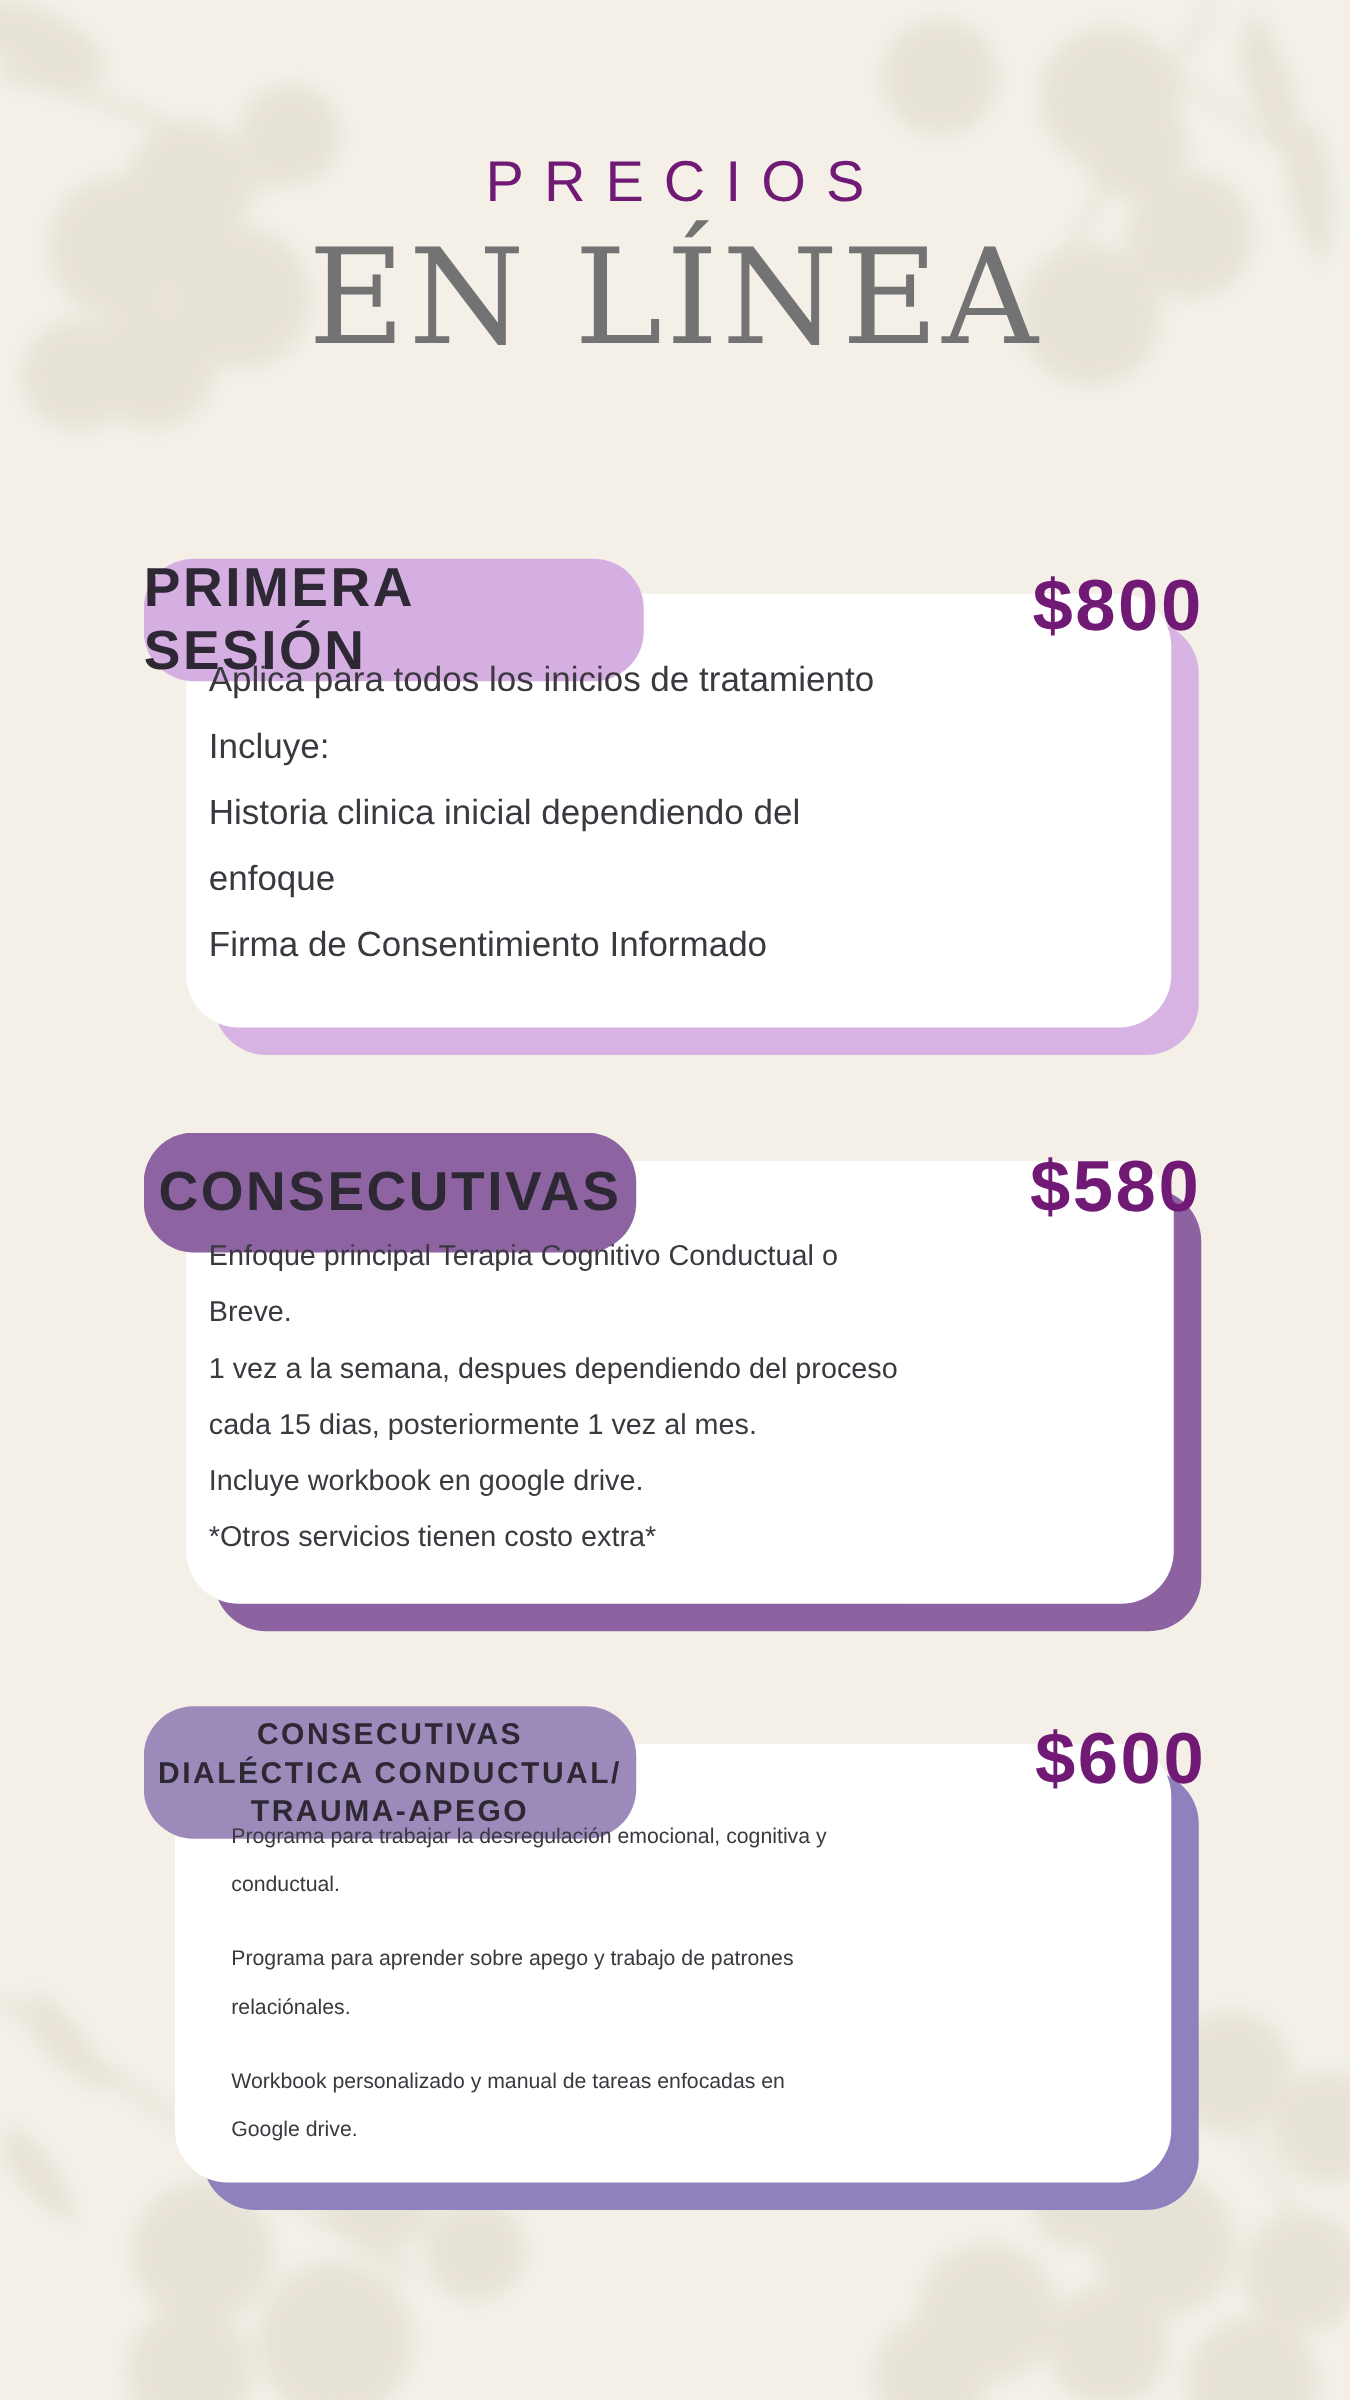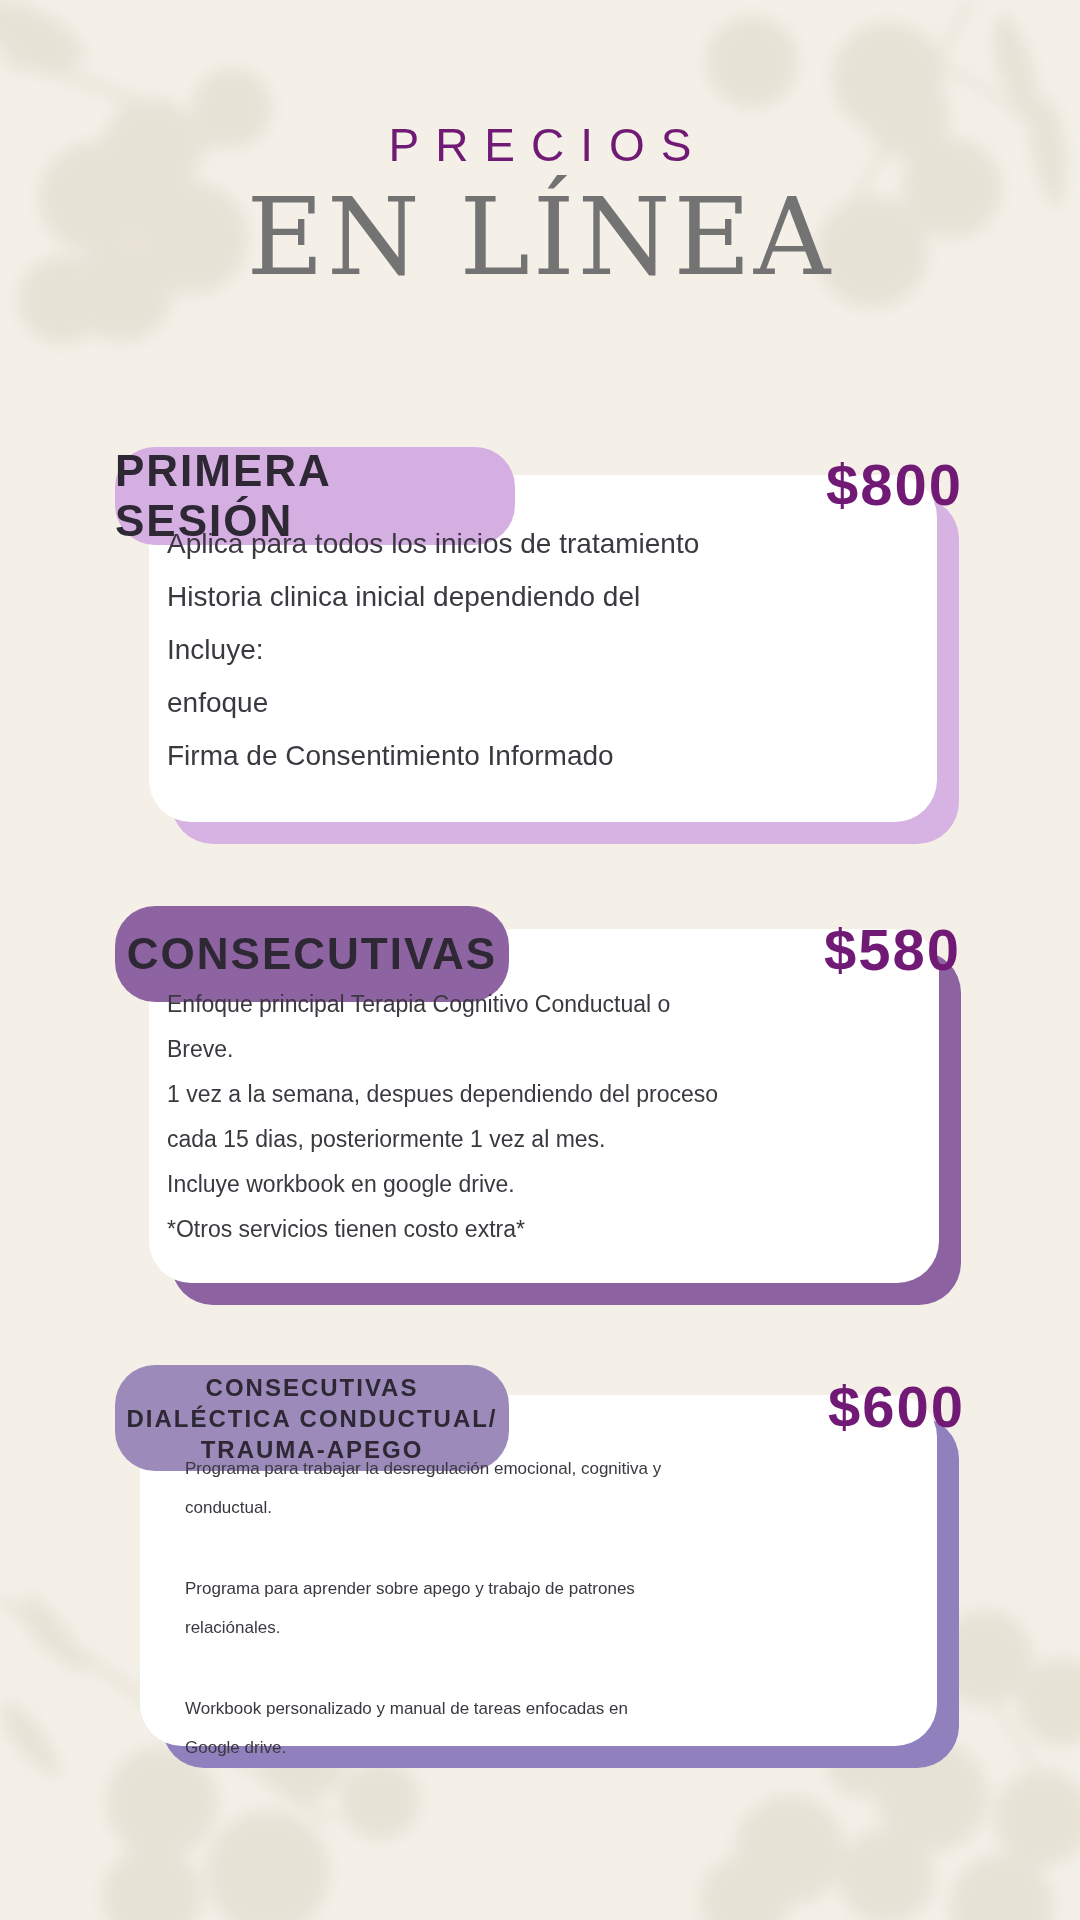--- a/index.html
+++ b/index.html
@@ -39,21 +39,21 @@
     position:absolute;z-index:4;font-weight:bold;color:#701a75;
     font-size:58px;letter-spacing:2px;
   }
   #card1 .price{right:42px;top:4px;}
   #card2 .price{right:44px;top:10px;}
   #card3 .price{right:40px;top:8px;}
   .body-text{position:absolute;color:#3b383f;z-index:4;}
   #card1 .body-text{left:52px;top:70px;font-size:28px;line-height:53px;}
   #card2 .body-text{left:52px;top:76px;font-size:23px;line-height:45px;}
   #card3 .body-text{left:70px;top:84px;font-size:17px;line-height:39px;}
-  .para-gap{margin-top:42px;}
+  .para-gap{margin-top:20px;}
 </style>
 </head>
 <body>
 
 <svg class="leaves" width="1080" height="1920" viewBox="0 0 1080 1920" xmlns="http://www.w3.org/2000/svg">
   <defs>
     <filter id="soft" x="-60%" y="-60%" width="220%" height="220%">
       <feGaussianBlur stdDeviation="8"></feGaussianBlur>
     </filter>
   </defs>
@@ -107,22 +107,22 @@
 </header>
 
 <section class="card" id="card1">
   <div class="card-body"></div>
   <div class="pill">
     <span>PRIMERA SESIÓN</span>
   </div>
   <div class="price">$800</div>
   <div class="body-text">
     <div>Aplica para todos los inicios de tratamiento</div>
+    <div>Incluye:</div>
     <div>Historia clinica inicial dependiendo del</div>
-    <div>Incluye:</div>
     <div>enfoque</div>
     <div>Firma de Consentimiento Informado</div>
   </div>
 </section>
 
 <section class="card" id="card2">
   <div class="card-body"></div>
   <div class="pill">
     <span>CONSECUTIVAS</span>
   </div>

